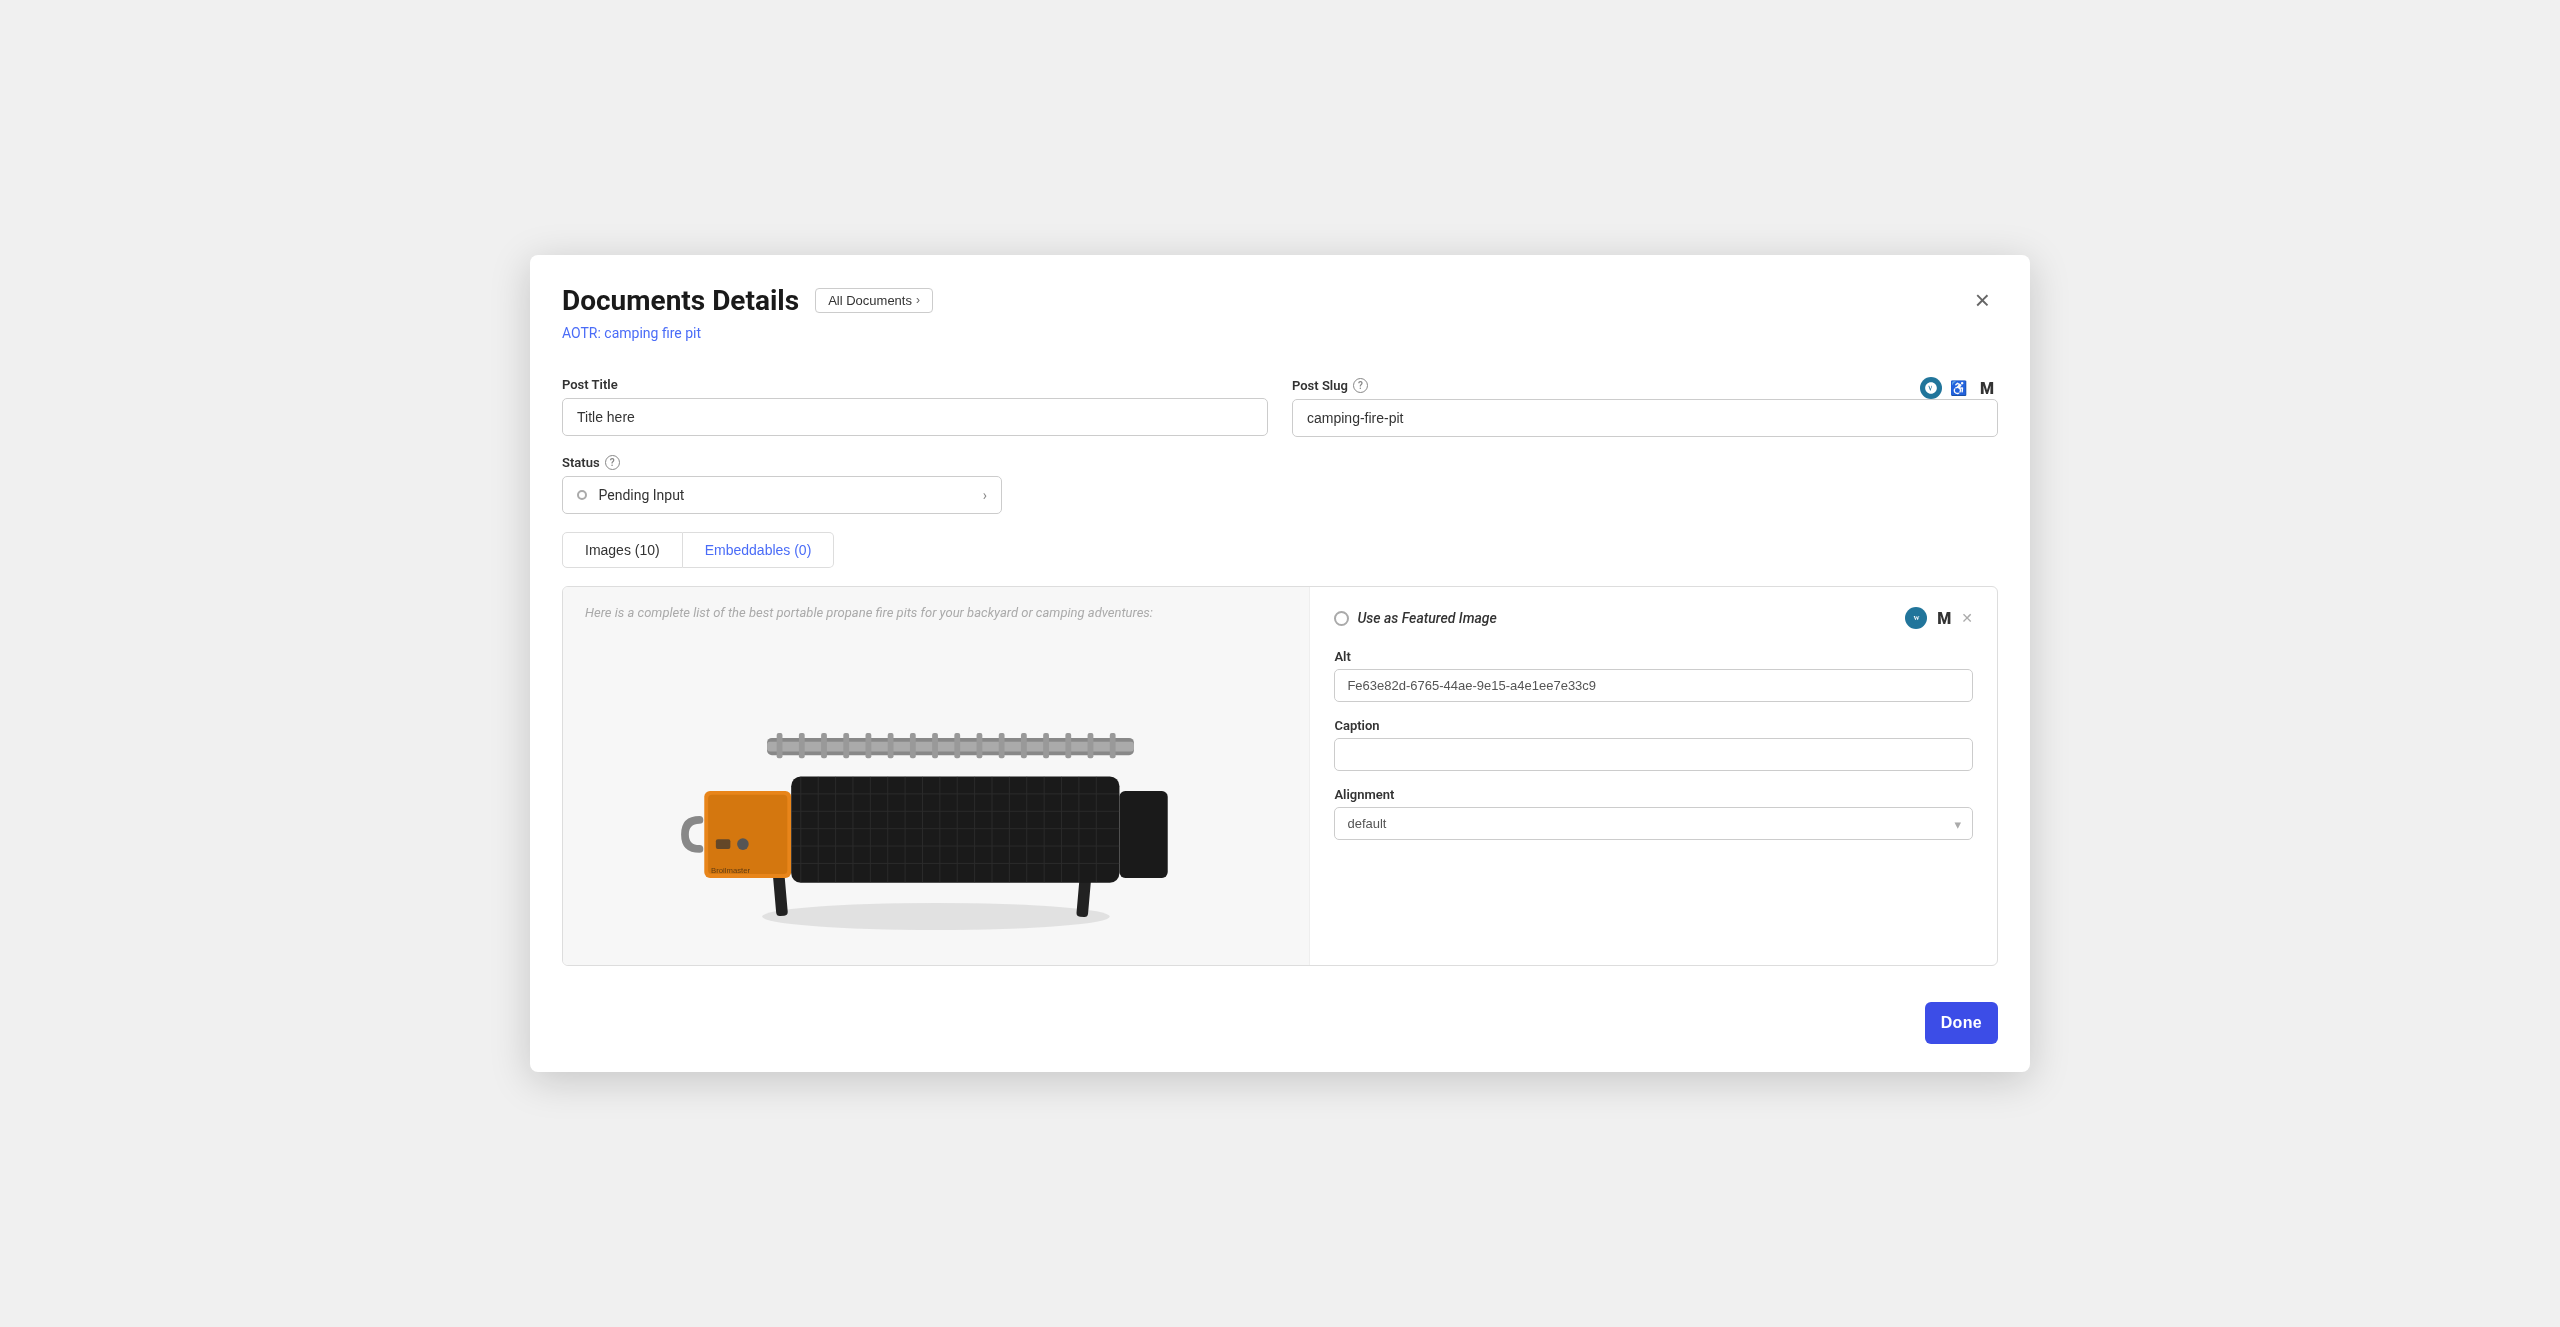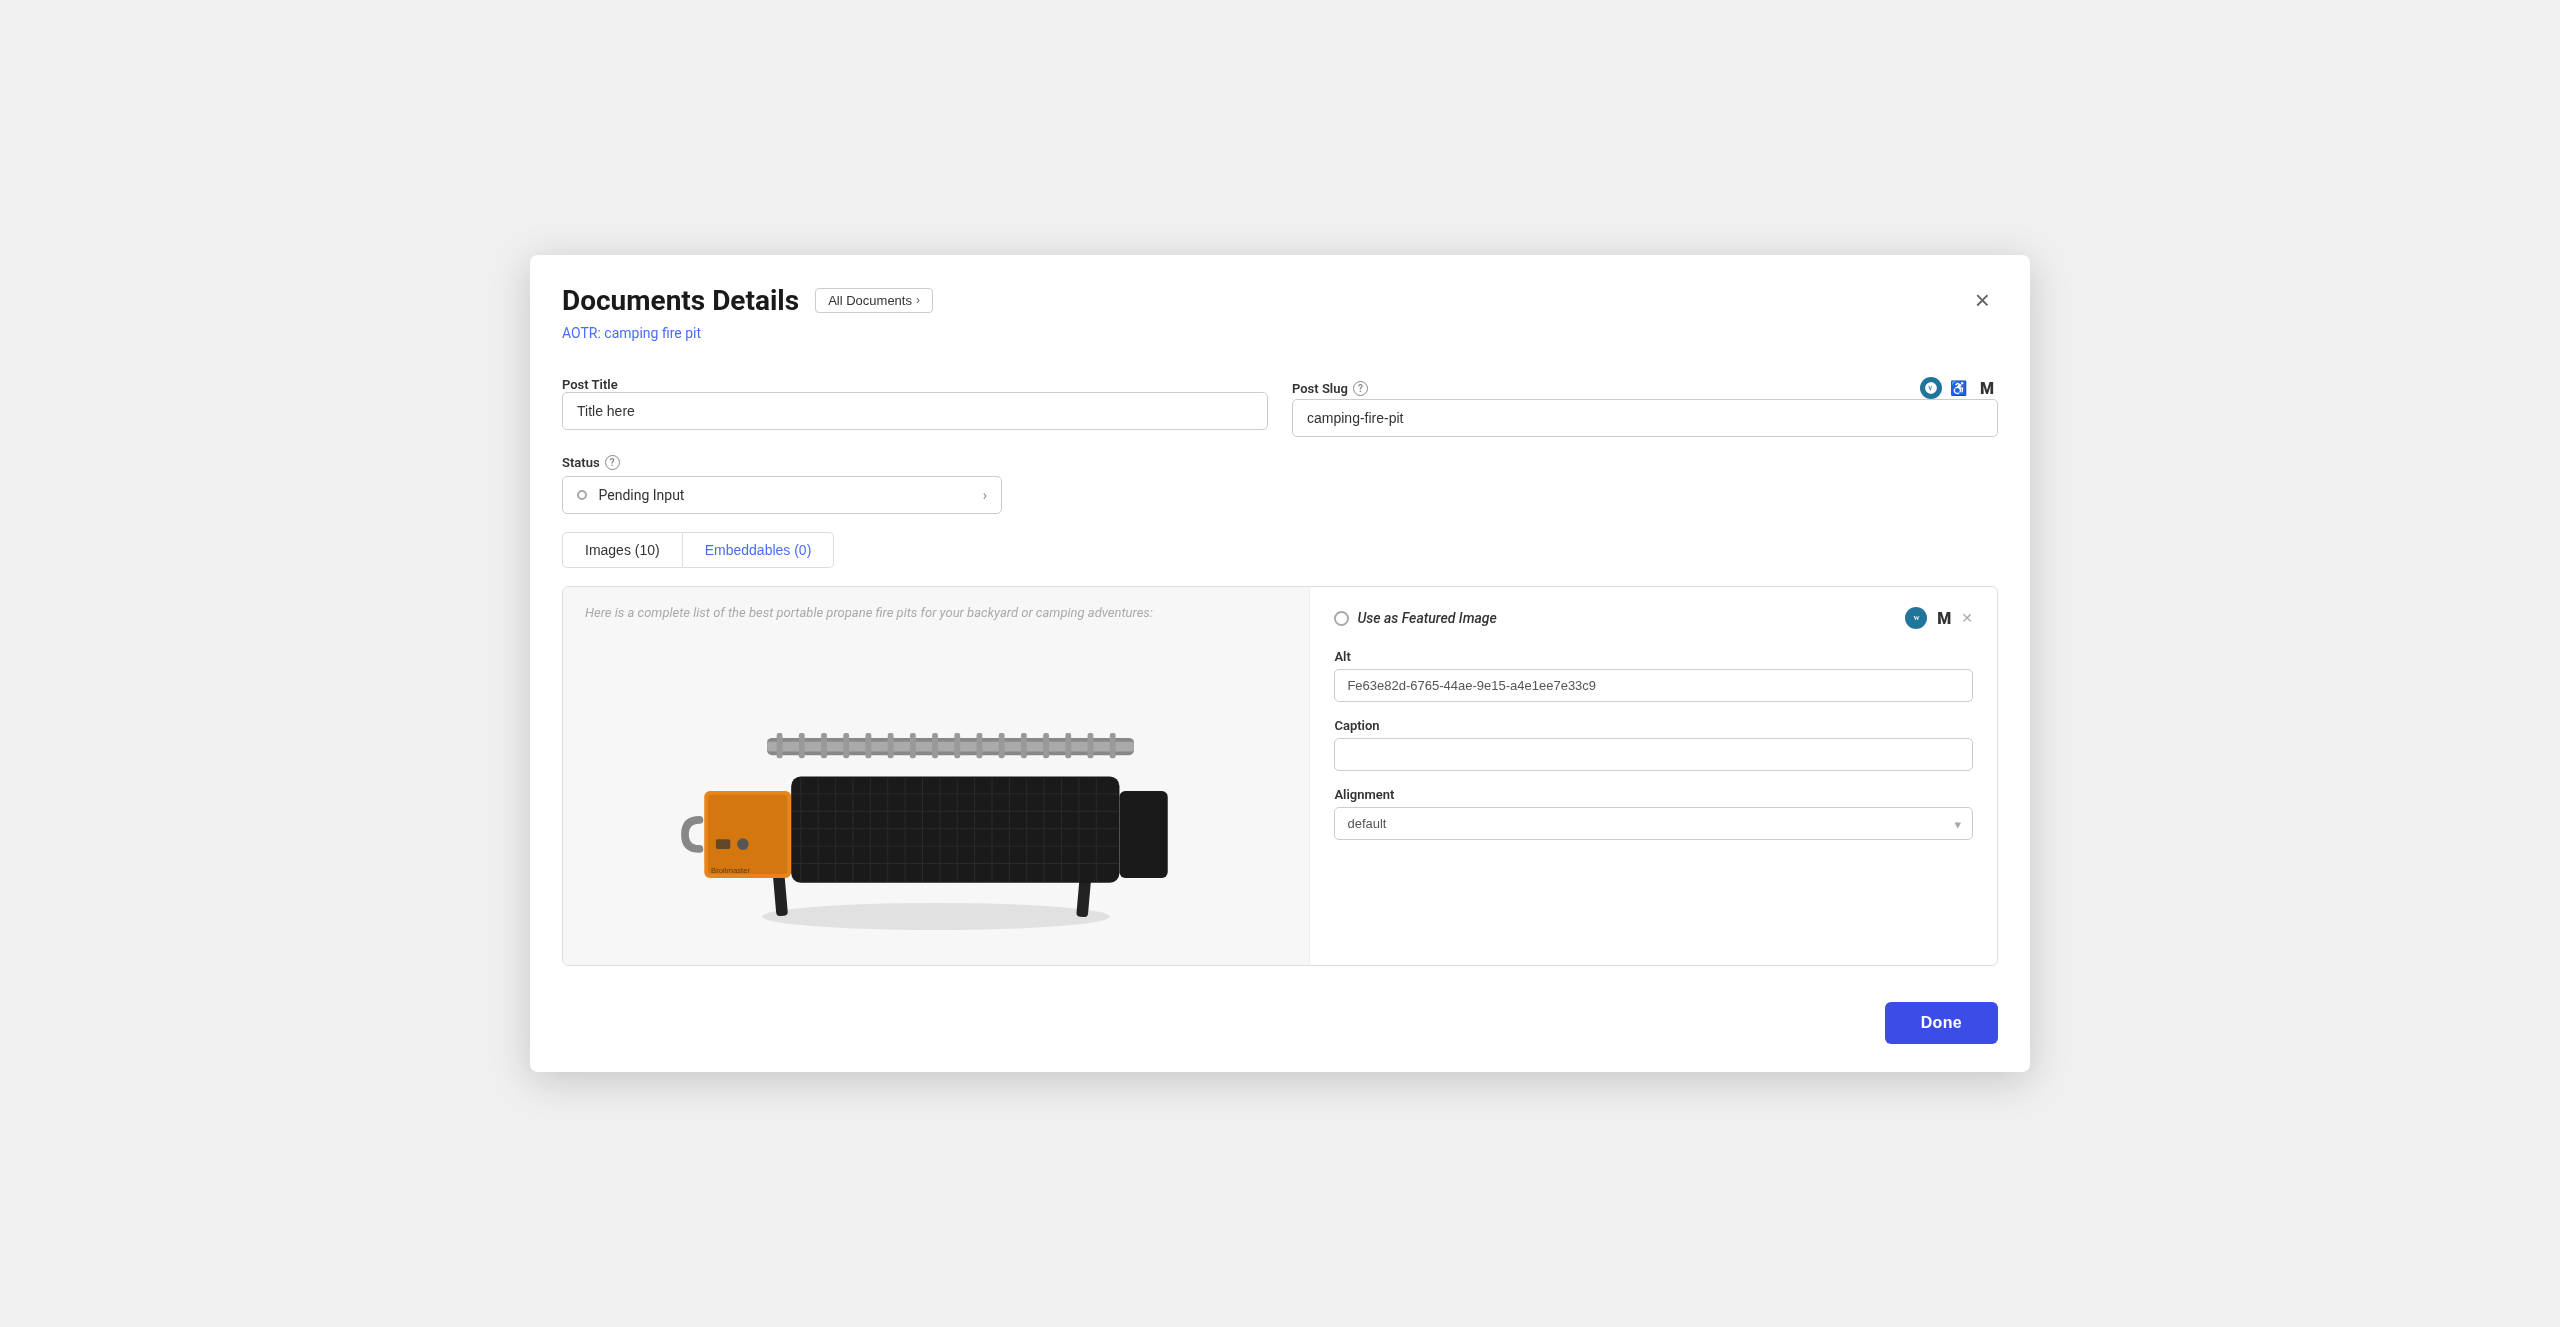--- a/index.html
+++ b/index.html
@@ -70,20 +70,21 @@
       margin-top: 18px;
       margin-bottom: 18px;
     }
     .form-col {
       flex: 1;
     }
     .form-label {
       font-size: 13px;
       font-weight: 600;
       color: #333;
+      margin-bottom: 6px;
       display: flex;
       align-items: flex-start;
       gap: 5px;
     }
     .help-icon {
       width: 15px;
       height: 15px;
       border-radius: 50%;
       border: 1.5px solid #888;
       display: inline-flex;
@@ -318,21 +319,21 @@
       display: flex;
       justify-content: flex-end;
       margin-top: 20px;
       padding-top: 16px;
     }
     .done-btn {
       background: #3c4de7;
       color: #fff;
       border: none;
       border-radius: 6px;
-      padding: 12px 36px;
+      padding: 12px 16px;
       font-size: 16px;
       font-weight: 600;
       cursor: pointer;
       letter-spacing: 0.02em;
     }
     .chevron-right {
       font-size: 12px;
       color: #666;
     }
   </style>

